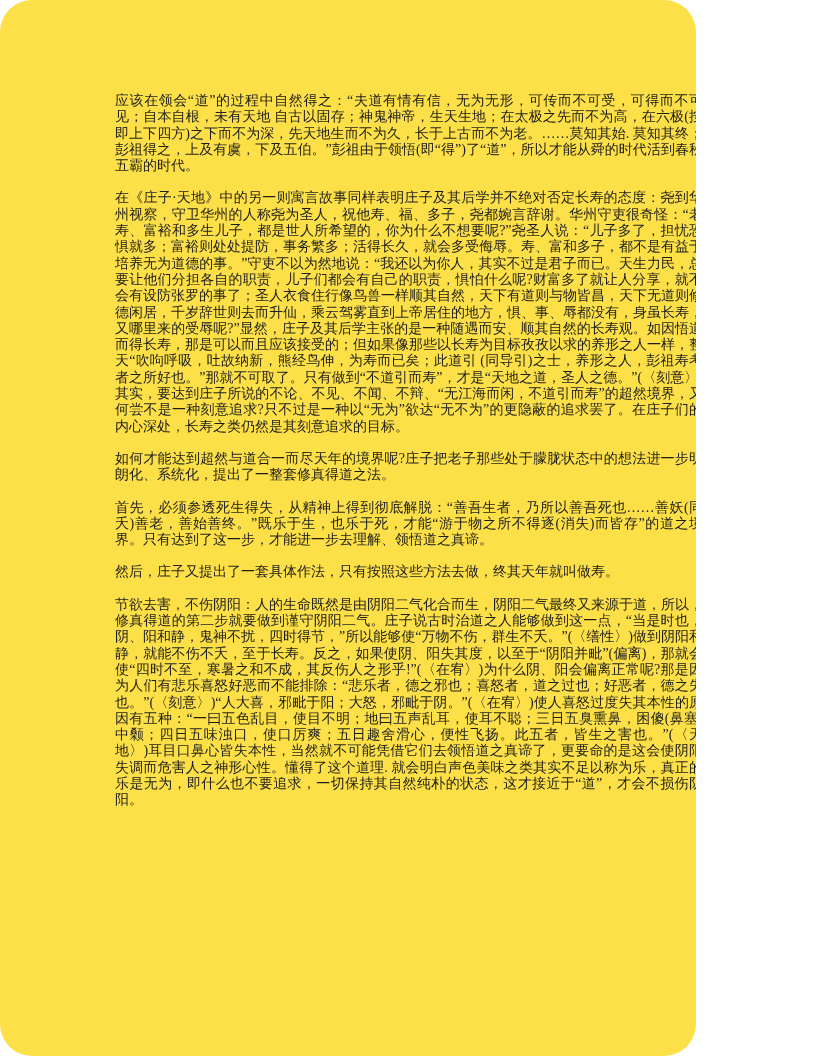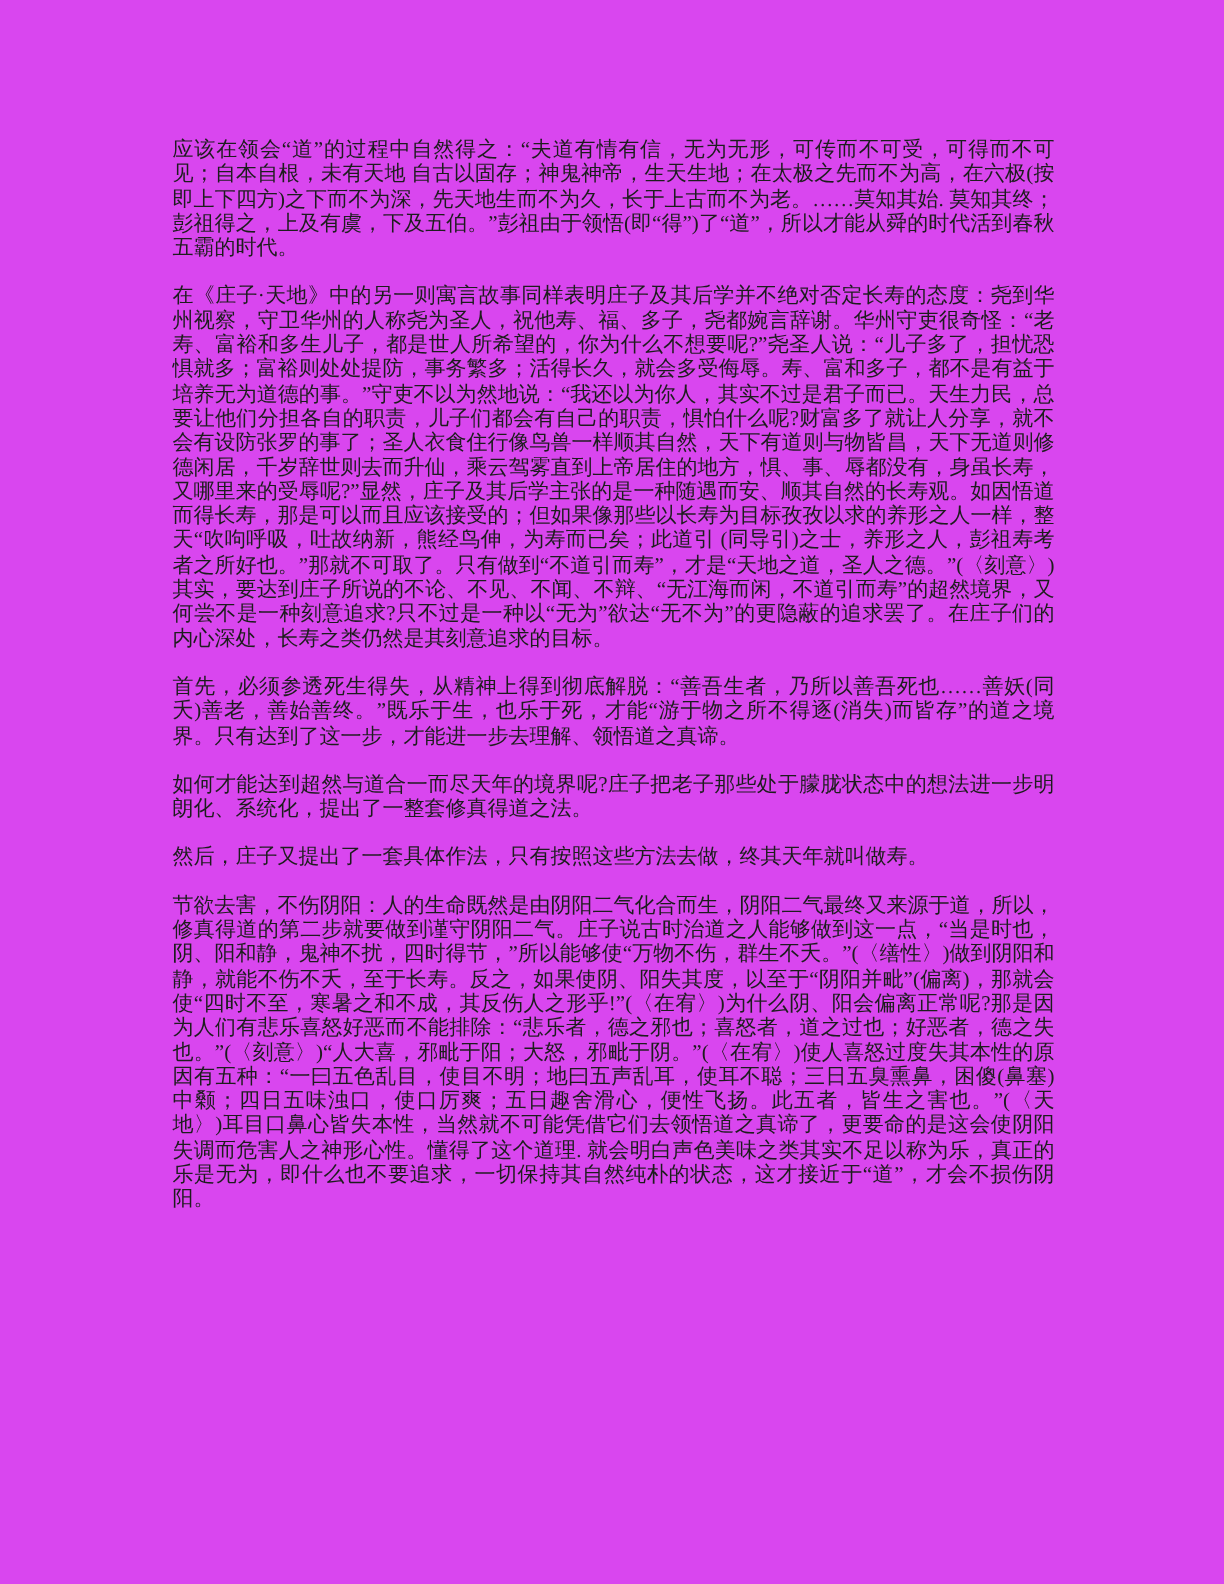--- a/index.html
+++ b/index.html
@@ -2,25 +2,26 @@
 <html lang="zh"><head>
 <meta charset="utf-8">
 <style>
   html, body {
     margin: 0;
     padding: 0;
     background: #ffffff;
   }
   .page {
     position: relative;
-    width: 816px;
+    width: 696px;
     height: 1056px;
-    background: #d946ef;
+    background: #fde047;
     overflow: hidden;
     font-family: "Liberation Serif", "DejaVu Serif", serif;
+    border-radius: 32px;
   }
   .content {
     position: absolute;
     top: 93px;
     left: 115px;
     width: 588px;
     color: #1d1d1d;
     font-size: 14px;
     line-height: 16.3px;
     text-align: justify;
@@ -43,25 +44,25 @@
 
     <div class="block">
       <p>应该在领会“道”的过程中自然得之：“夫道有情有信，无为无形，可传而不可受，可得而不可见；自本自根，未有天地 自古以固存；神鬼神帝，生天生地；在太极之先而不为高，在六极(按即上下四方)之下而不为深，先天地生而不为久，长于上古而不为老。……莫知其始. 莫知其终；彭祖得之，上及有虞，下及五伯。”彭祖由于领悟(即“得”)了“道”，所以才能从舜的时代活到春秋五霸的时代。</p>
     </div>
 
     <div class="block">
       <p>在《庄子·天地》中的另一则寓言故事同样表明庄子及其后学并不绝对否定长寿的态度：尧到华州视察，守卫华州的人称尧为圣人，祝他寿、福、多子，尧都婉言辞谢。华州守吏很奇怪：“老寿、富裕和多生儿子，都是世人所希望的，你为什么不想要呢?”尧圣人说：“儿子多了，担忧恐惧就多；富裕则处处提防，事务繁多；活得长久，就会多受侮辱。寿、富和多子，都不是有益于培养无为道德的事。”守吏不以为然地说：“我还以为你人，其实不过是君子而已。天生力民，总要让他们分担各自的职责，儿子们都会有自己的职责，惧怕什么呢?财富多了就让人分享，就不会有设防张罗的事了；圣人衣食住行像鸟兽一样顺其自然，天下有道则与物皆昌，天下无道则修德闲居，千岁辞世则去而升仙，乘云驾雾直到上帝居住的地方，惧、事、辱都没有，身虽长寿，又哪里来的受辱呢?”显然，庄子及其后学主张的是一种随遇而安、顺其自然的长寿观。如因悟道而得长寿，那是可以而且应该接受的；但如果像那些以长寿为目标孜孜以求的养形之人一样，整天“吹呴呼吸，吐故纳新，熊经鸟伸，为寿而已矣；此道引 (同导引)之士，养形之人，彭祖寿考者之所好也。”那就不可取了。只有做到“不道引而寿”，才是“天地之道，圣人之德。”(〈刻意〉)其实，要达到庄子所说的不论、不见、不闻、不辩、“无江海而闲，不道引而寿”的超然境界，又何尝不是一种刻意追求?只不过是一种以“无为”欲达“无不为”的更隐蔽的追求罢了。在庄子们的内心深处，长寿之类仍然是其刻意追求的目标。</p>
     </div>
 
     <div class="block">
-      <p>首先，必须参透死生得失，从精神上得到彻底解脱：“善吾生者，乃所以善吾死也……善妖(同夭)善老，善始善终。”既乐于生，也乐于死，才能“游于物之所不得逐(消失)而皆存”的道之境界。只有达到了这一步，才能进一步去理解、领悟道之真谛。</p>
+      <p>如何才能达到超然与道合一而尽天年的境界呢?庄子把老子那些处于朦胧状态中的想法进一步明朗化、系统化，提出了一整套修真得道之法。</p>
     </div>
 
     <div class="block">
-      <p>如何才能达到超然与道合一而尽天年的境界呢?庄子把老子那些处于朦胧状态中的想法进一步明朗化、系统化，提出了一整套修真得道之法。</p>
+      <p>首先，必须参透死生得失，从精神上得到彻底解脱：“善吾生者，乃所以善吾死也……善妖(同夭)善老，善始善终。”既乐于生，也乐于死，才能“游于物之所不得逐(消失)而皆存”的道之境界。只有达到了这一步，才能进一步去理解、领悟道之真谛。</p>
     </div>
 
     <div class="block">
       <p>然后，庄子又提出了一套具体作法，只有按照这些方法去做，终其天年就叫做寿。</p>
     </div>
 
     <div class="block">
       <p>节欲去害，不伤阴阳：人的生命既然是由阴阳二气化合而生，阴阳二气最终又来源于道，所以，修真得道的第二步就要做到谨守阴阳二气。庄子说古时治道之人能够做到这一点，“当是时也，阴、阳和静，鬼神不扰，四时得节，”所以能够使“万物不伤，群生不夭。”(〈缮性〉)做到阴阳和静，就能不伤不夭，至于长寿。反之，如果使阴、阳失其度，以至于“阴阳并毗”(偏离)，那就会使“四时不至，寒暑之和不成，其反伤人之形乎!”(〈在宥〉)为什么阴、阳会偏离正常呢?那是因为人们有悲乐喜怒好恶而不能排除：“悲乐者，德之邪也；喜怒者，道之过也；好恶者，德之失也。”(〈刻意〉)“人大喜，邪毗于阳；大怒，邪毗于阴。”(〈在宥〉)使人喜怒过度失其本性的原因有五种：“一曰五色乱目，使目不明；地曰五声乱耳，使耳不聪；三日五臭熏鼻，困傻(鼻塞)中颡；四日五味浊口，使口厉爽；五日趣舍滑心，便性飞扬。此五者，皆生之害也。”(〈天地〉)耳目口鼻心皆失本性，当然就不可能凭借它们去领悟道之真谛了，更要命的是这会使阴阳失调而危害人之神形心性。懂得了这个道理. 就会明白声色美味之类其实不足以称为乐，真正的乐是无为，即什么也不要追求，一切保持其自然纯朴的状态，这才接近于“道”，才会不损伤阴阳。</p>
     </div>
 

